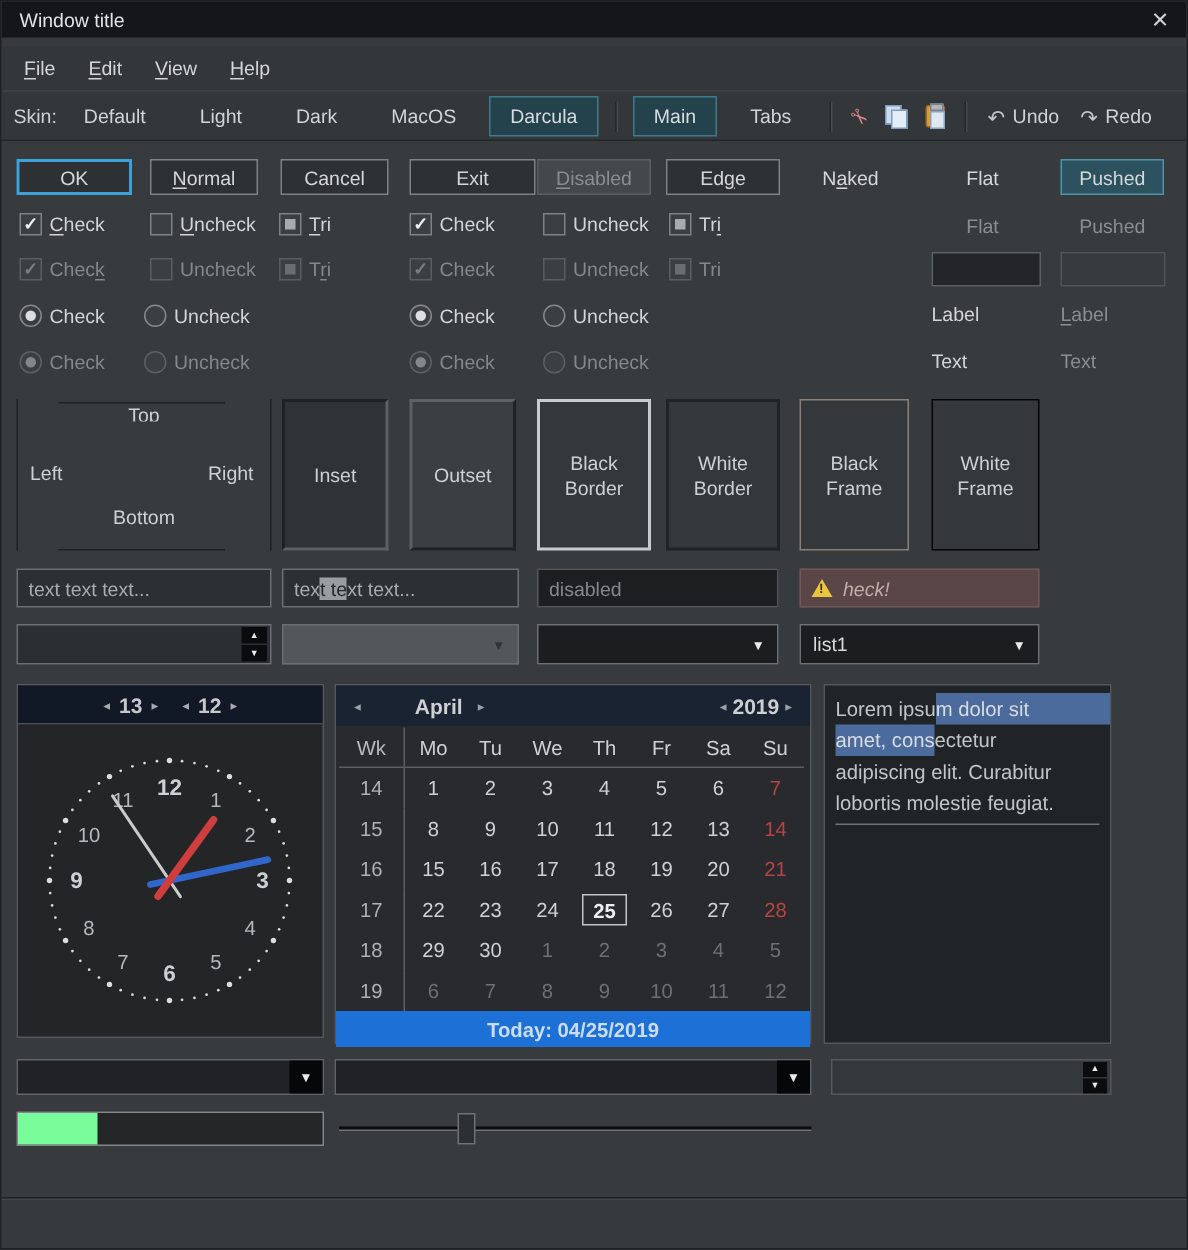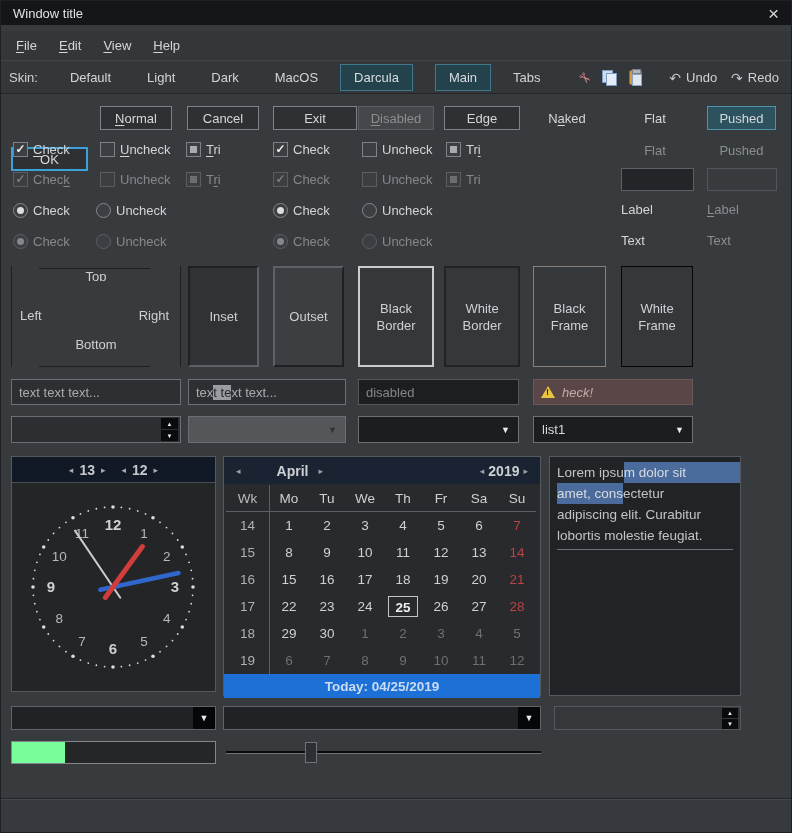--- a/index.html
+++ b/index.html
@@ -8,21 +8,21 @@
           font-family:"Liberation Sans",sans-serif;font-size:13px;color:#d4d6d8;border:1px solid #1e2124}
   u{text-decoration:underline;text-underline-offset:2px}
 
   
   .titlebar{position:absolute;top:0;left:0;right:0;height:24px;background:#141619;display:flex;align-items:center;padding:0 12px;z-index:5}
   .titlebar .t{flex:1;color:#e0e2e3}
   .close{color:#d2d4d6;font-size:19px;line-height:1}
   .menubar{position:absolute;top:30px;left:0;right:0;height:30px;background:#33373a;display:flex;align-items:center;padding:0 4px;border-bottom:1px solid #3e4245;z-index:5}
   .menu-item{padding:4px 11px;color:#d4d6d8}
   .toolbar{position:absolute;top:61px;left:0;right:0;height:32px;background:#33373a;display:flex;align-items:center;padding:0 8px;border-bottom:1px solid #24272a;z-index:5}
-  .tb-label{margin-right:14px;color:#cfd2d4}
+  .tb-label{margin-right:0;color:#cfd2d4}
   .tb-btn{padding:5px 13px;margin:12px 4px;color:#d2d5d7;border:1px solid transparent}
   .tb-btn.sel{background:#24424c;border-color:#41798a}
   .tb-sep{width:1px;height:20px;background:#24272a;box-shadow:1px 0 0 #474b4f;margin:0 7px}
   .tb-icon{margin:0 6px;display:inline-flex;align-items:center}
   .icon-cut{color:#e28888;font-size:14px;transform:rotate(45deg)}
   .icon-copy{position:relative;width:15px;height:15px}
   .icon-copy::before{content:"";position:absolute;left:0;top:0;width:9px;height:11px;background:#cfdcec;border:1px solid #7d9cc0}
   .icon-copy::after{content:"";position:absolute;left:4px;top:3px;width:9px;height:11px;background:#e4ecf5;border:1px solid #7d9cc0}
   .icon-paste{position:relative;width:13px;height:15px;background:#d79a3e;border:1px solid #9c6d22;border-radius:2px}
   .icon-paste::before{content:"";position:absolute;left:2px;top:-2px;width:7px;height:3px;background:#b0b6bc;border:1px solid #7d8288}
@@ -192,21 +192,21 @@
     </span>
     <span class="undoredo">
       <span class="gl">↷</span>
       <span>Redo</span>
     </span>
   </div>
 
   <div class="content">
 
     <div id="buttons-row">
-        <div class="btn ok" style="left: 10px; width: 77px; margin-top: 41px;">OK</div>
+        <div class="btn ok" style="left: 10px; width: 77px;">OK</div>
         <div class="btn " style="left: 99px; width: 72px;"><u>N</u>ormal</div>
         <div class="btn " style="left: 186px; width: 72px;">Cancel</div>
         <div class="btn " style="left: 272px; width: 84px;">Exit</div>
         <div class="btn disabled" style="left: 357px; width: 76px;"><u>D</u>isabled</div>
         <div class="btn " style="left: 443px; width: 76px;">Ed<u>g</u>e</div>
         <div class="btn flat" style="left: 535px; width: 62px;">N<u>a</u>ked</div>
         <div class="btn flat" style="left: 626px; width: 56px;">Flat</div>
         <div class="btn pushed" style="left: 706px; width: 69px;">Pushed</div>
       </div>
     <div id="check-rows">

